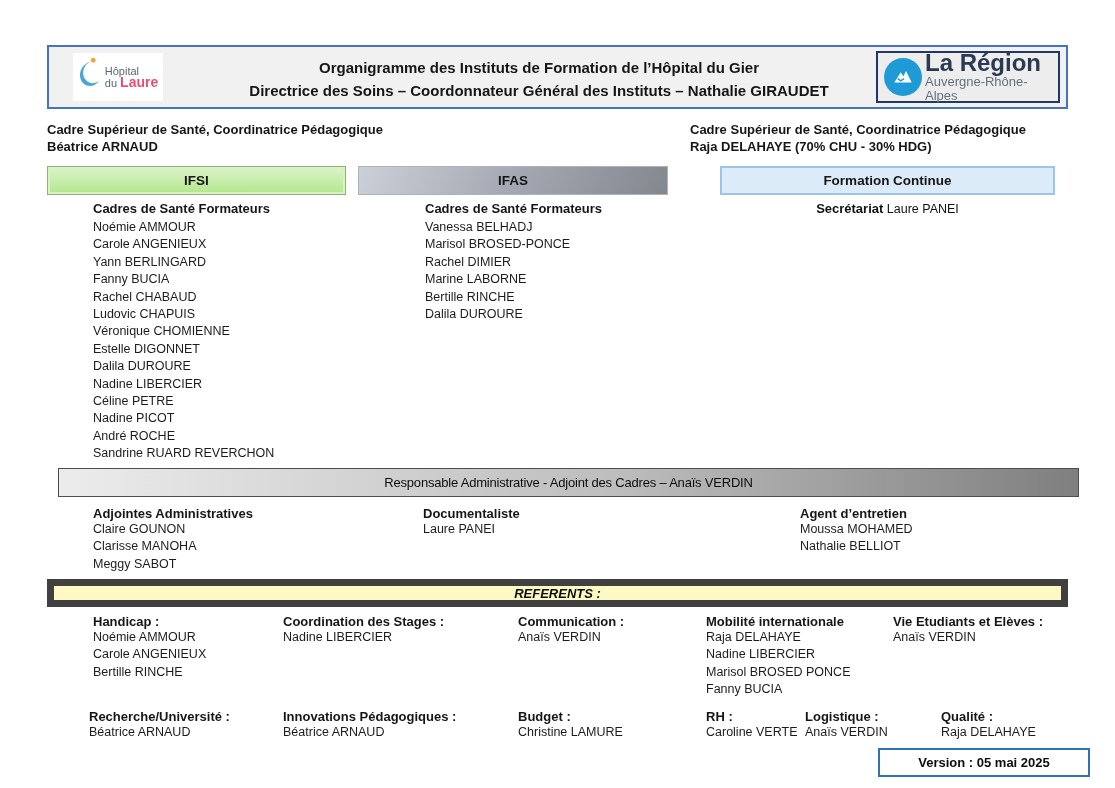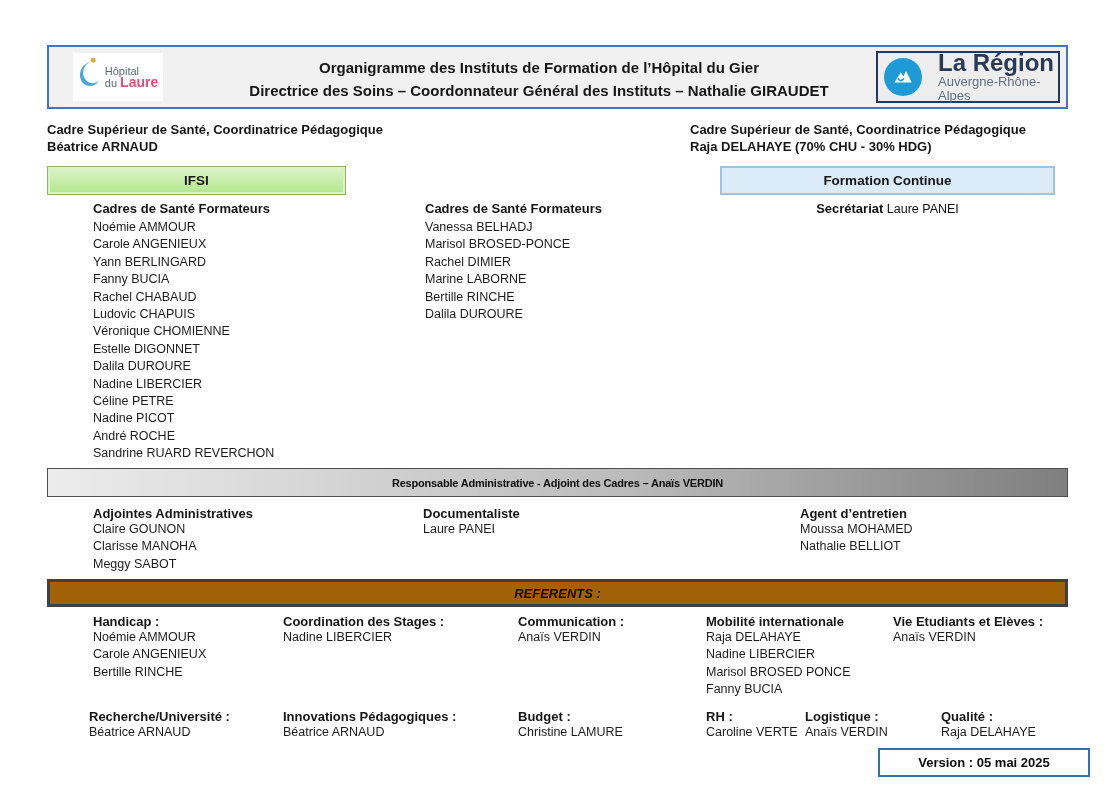--- a/index.html
+++ b/index.html
@@ -10,21 +10,21 @@
   
   .header-bar{left:47px;top:45px;width:1021px;height:64px;background:#f1f1f1;
     border:2px solid #4472c4;box-sizing:border-box;}
   .hospital-logo{position:absolute;left:24px;top:6px;width:90px;height:48px;background:#ffffff;
     display:flex;align-items:center;justify-content:center;gap:3px;}
   .hosp-text{line-height:11px;font-size:11px;color:#5b6770;}
   .hosp-accent{color:#e94e77;font-size:14px;font-weight:bold;}
   .header-title{position:absolute;left:120px;top:9px;width:740px;text-align:center;
     font-weight:bold;font-size:15px;line-height:23px;color:#161616;}
   .region-logo{position:absolute;right:6px;top:4px;width:184px;height:52px;background:#ededed;
-    border:2px solid #1f3864;box-sizing:border-box;display:flex;align-items:center;padding-left:6px;gap:16px;}
+    border:2px solid #1f3864;box-sizing:border-box;display:flex;align-items:center;padding-left:6px;gap:3px;}
   .region-circle{width:38px;height:38px;border-radius:50%;background:#1e9bd7;flex:0 0 auto;
     display:flex;align-items:center;justify-content:center;}
   .region-name{font-size:24px;font-weight:bold;color:#2b3a52;line-height:24px;}
   .region-sub{font-size:13px;color:#63717f;line-height:14px;}
 
   
   .coord{font-weight:bold;font-size:13px;line-height:17px;color:#161616;}
   .coord-left{left:47px;top:121px;width:620px;}
   .coord-right{left:690px;top:121px;width:376px;}
 
@@ -38,26 +38,26 @@
   .box-fc{left:720px;width:335px;background:#dcebf8;border:2px solid #9dc3e6;}
 
   
   .list-title{font-weight:bold;font-size:13px;white-space:nowrap;color:#161616;}
   .name-list{font-size:12.5px;line-height:17.4px;white-space:nowrap;color:#1c1c1c;}
   .name-line{white-space:nowrap;}
   .secretariat{left:720px;top:201px;width:335px;text-align:center;font-size:12.5px;white-space:nowrap;}
   .secretariat b{font-size:13px;}
 
   
-  .admin-bar{left:47px;top:468px;width:1021px;height:29px;box-sizing:border-box;
+  .admin-bar{left:58px;top:468px;width:1021px;height:29px;box-sizing:border-box;
     background:linear-gradient(90deg,#ececec 0%,#bdbdbd 55%,#7f7f7f 100%);
     border:1px solid #4d4d4d;display:flex;align-items:center;justify-content:center;
-    font-weight:bold;font-size:11px;letter-spacing:-0.2px;color:#0d0d0d;}
+    font-weight:normal;font-size:13px;letter-spacing:-0.2px;color:#0d0d0d;}
   .referents-bar{left:47px;top:579px;width:1021px;height:28px;box-sizing:border-box;
-    background:#a16207;border:3px solid #404040;display:flex;align-items:center;justify-content:center;
+    background:#fef9c3;border:7px solid #404040;display:flex;align-items:center;justify-content:center;
     font-weight:bold;font-style:italic;font-size:13px;color:#0d0d0d;}
 
   
   .version-box{left:878px;top:748px;width:212px;height:29px;box-sizing:border-box;background:#fff;
     border:2px solid #2e74b5;display:flex;align-items:center;justify-content:center;
     font-weight:bold;font-size:13px;color:#0d0d0d;}
 </style>
 </head>
 <body>
 
@@ -97,20 +97,21 @@
   <div class="abs coord coord-left">
     <div>Cadre Supérieur de Santé, Coordinatrice Pédagogique</div>
     <div>Béatrice ARNAUD</div>
   </div>
   <div class="abs coord coord-right">
     <div>Cadre Supérieur de Santé, Coordinatrice Pédagogique</div>
     <div>Raja DELAHAYE (70% CHU - 30% HDG)</div>
   </div>
 
   <div class="abs dept-box box-ifsi">IFSI</div>
+  <div class="abs dept-box box-ifas">IFAS</div>
   <div class="abs dept-box box-fc">Formation Continue</div>
 
   <div class="abs list-title" style="left:93px;top:201px;">Cadres de Santé Formateurs</div>
   <div class="abs name-list" style="left:93px;top:219px;">
       <div class="name-line">Noémie AMMOUR</div>
       <div class="name-line">Carole ANGENIEUX</div>
       <div class="name-line">Yann BERLINGARD</div>
       <div class="name-line">Fanny BUCIA</div>
       <div class="name-line">Rachel CHABAUD</div>
       <div class="name-line">Ludovic CHAPUIS</div>

